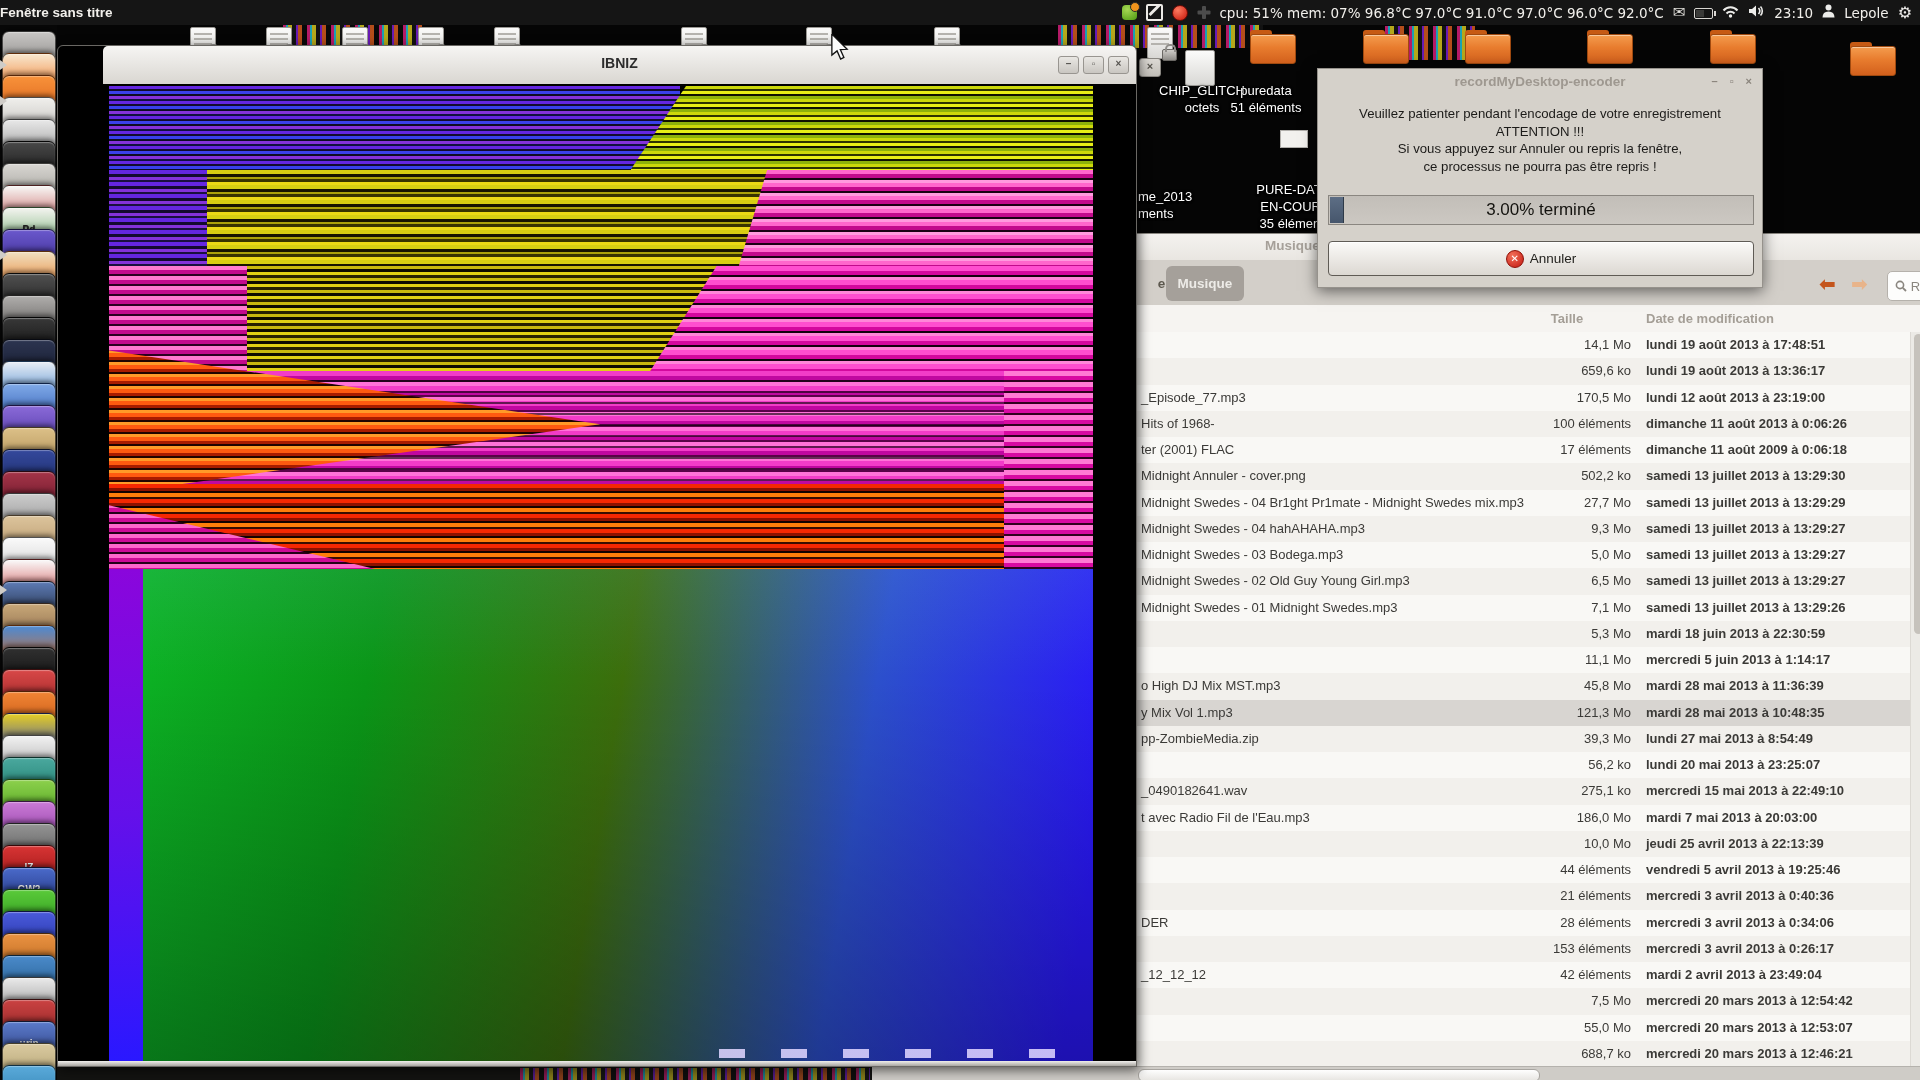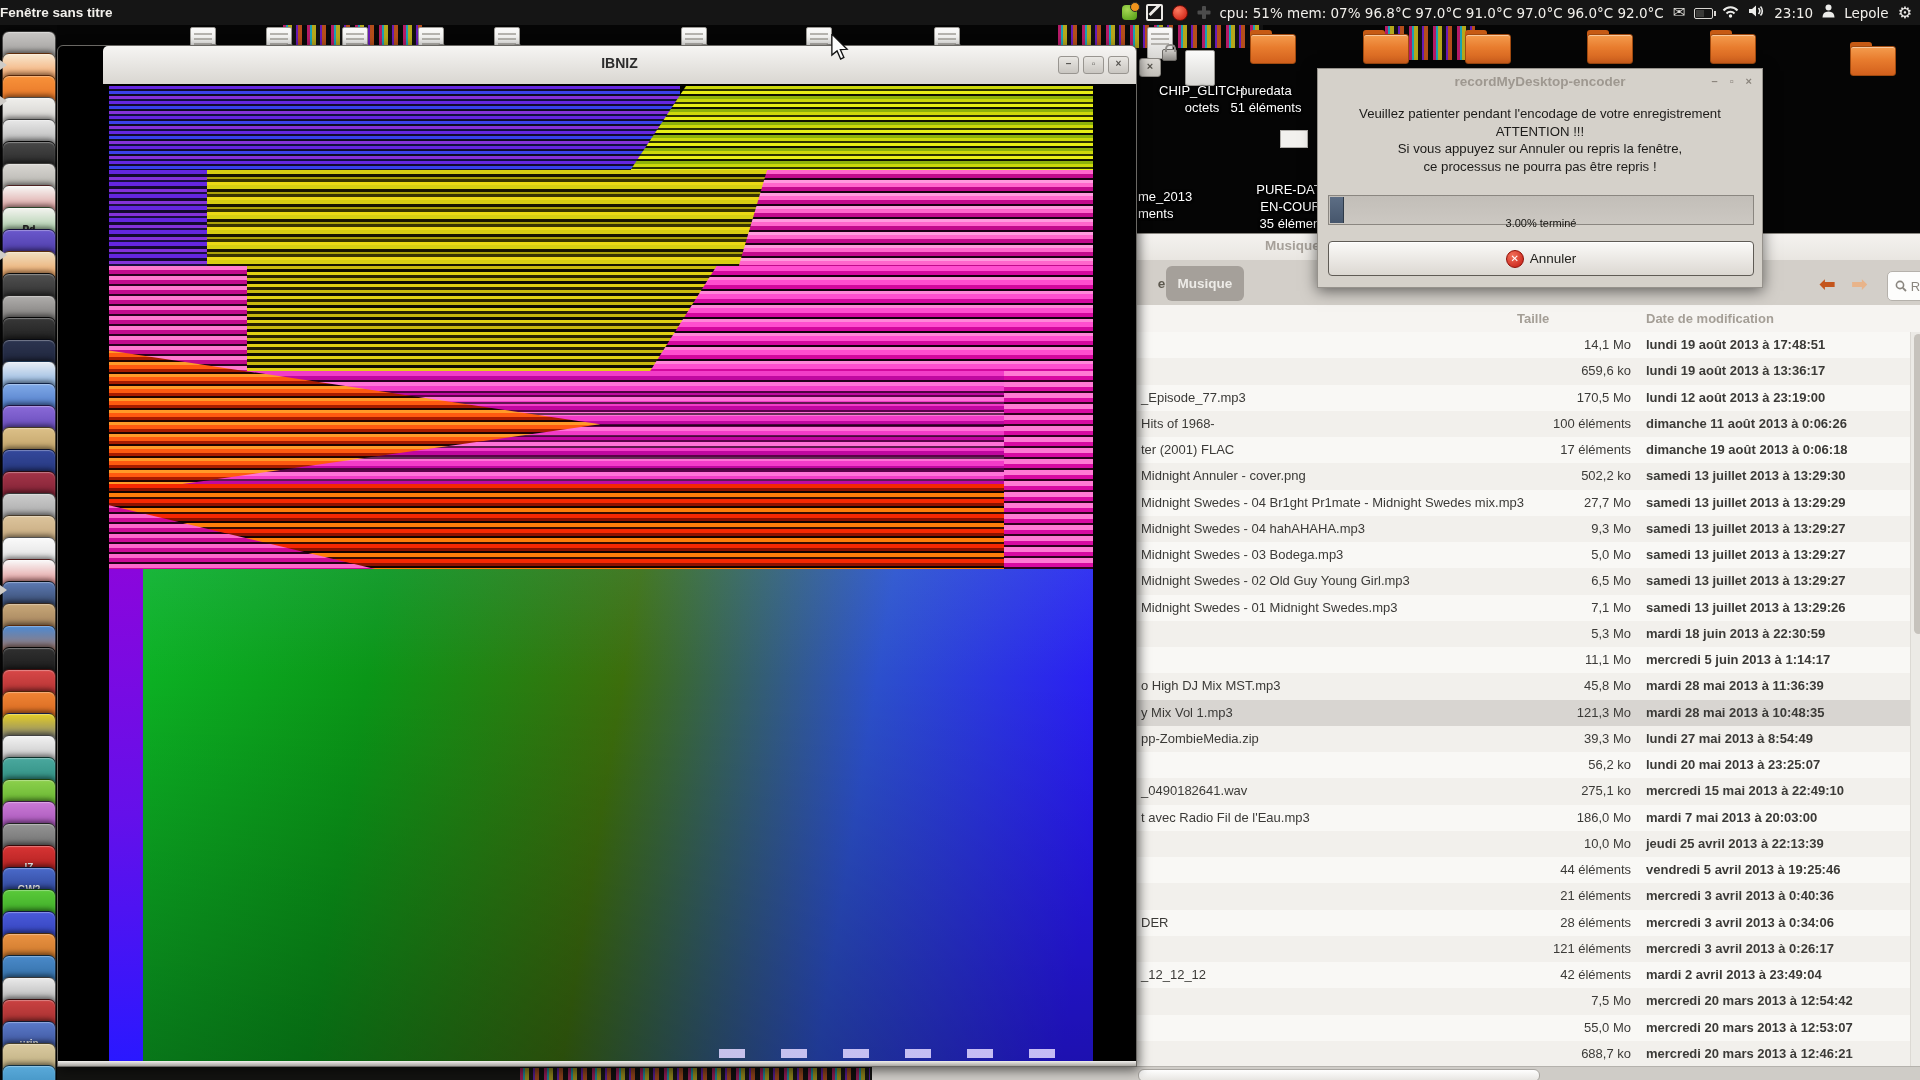--- a/index.html
+++ b/index.html
@@ -68,21 +68,21 @@
   #fm .tabbar{position:absolute;left:0;top:26px;right:0;height:45px;background:#d3cfc9;border-bottom:1px solid #c2beb8;}
   #fm .tab-partial{position:absolute;left:354px;top:6px;width:160px;height:35px;font-size:13.5px;font-weight:bold;
     color:#5d594f;text-align:right;padding-right:12px;line-height:35px;box-sizing:border-box;}
   #fm .tab-active{position:absolute;left:499px;top:6px;width:78px;height:35px;background:#a5a09a;border-radius:6px;
     color:#edebe7;font-weight:bold;font-size:13.5px;text-align:center;line-height:35px;}
   .arrow-shape{position:absolute;font-size:20px;font-weight:bold;top:38px;font-family:"DejaVu Sans",sans-serif;}
   #fm .searchbox{position:absolute;left:1220px;top:37px;width:72px;height:30px;background:#fdfdfc;border:1px solid #b5b1ab;
     border-radius:5px;font-size:13px;color:#8a867f;line-height:30px;padding-left:7px;box-sizing:border-box;}
   #fm .header{position:absolute;left:0;top:71px;right:0;height:27px;background:#f6f4f1;border-bottom:1px solid #dedad4;
     font-size:13px;font-weight:bold;color:#a49e96;line-height:27px;}
-  #fm .col-size{position:absolute;right:288px;text-align:left;width:120px;}
+  #fm .col-size{position:absolute;right:298px;text-align:center;width:120px;}
   #fm .col-date{position:absolute;left:979px;}
   #fm .rows{position:absolute;left:0;top:98px;right:0;height:735px;overflow:hidden;background:#f5f3f0;}
   .frow{position:absolute;left:0;right:0;height:26.25px;font-size:13px;color:#3b3a37;line-height:26.25px;}
   .frow .fname{position:absolute;left:474px;white-space:nowrap;}
   .frow .fsize{position:absolute;left:800px;width:164px;text-align:right;white-space:nowrap;}
   .frow .fdate{position:absolute;left:979px;white-space:nowrap;font-weight:bold;}
   #fm .hscroll{position:absolute;left:0;bottom:0;right:0;height:16px;background:#cfccc7;border-top:1px solid #b5b2ad;}
   #fm .hthumb{position:absolute;left:471px;top:2px;width:400px;height:11px;border-radius:6px;
     background:linear-gradient(#fefefe,#e6e4e0);border:1px solid #a8a5a0;}
   #fm .vscroll{position:absolute;right:0;top:98px;width:14px;height:735px;background:#eceae6;border-left:1px solid #dcd9d4;}
@@ -133,21 +133,21 @@
   
   #dialog{position:absolute;left:1317px;top:68px;width:446px;height:220px;background:#d5d1ca;z-index:30;
     border:1px solid #96928c;box-shadow:0 3px 14px rgba(0,0,0,.55);box-sizing:border-box;}
   #dialog .dtitle{position:absolute;left:0;right:0;top:5px;text-align:center;font-weight:bold;font-size:13.5px;color:#9e9890;}
   #dialog .dbtns{position:absolute;right:10px;top:6px;display:flex;gap:12px;color:#8a847c;font-size:11px;font-weight:bold;}
   #dialog .msg{position:absolute;left:0;right:0;top:36px;text-align:center;font-size:13.2px;color:#1c1b19;line-height:17.5px;}
   #dialog .progress{position:absolute;left:10px;top:126px;width:424px;height:28px;border:1px solid #8a8680;
     background:linear-gradient(#c2beb8,#ccc8c2);}
   #dialog .pthumb{position:absolute;left:1px;top:1px;bottom:1px;background:linear-gradient(#5d6e85,#46566c);
     border-right:1px solid #2e3a48;}
-  #dialog .plabel{position:absolute;left:0;right:0;top:13px;text-align:center;line-height:28px;font-size:11px;color:#14130f;}
+  #dialog .plabel{position:absolute;left:0;right:0;top:0;text-align:center;line-height:28px;font-size:17px;color:#14130f;}
   #dialog .cancel{position:absolute;left:10px;top:172px;width:424px;height:33px;border:1px solid #5f5b55;border-radius:4px;
     background:linear-gradient(#fbfaf8,#dcd8d2);box-shadow:inset 0 1px 0 #fff;display:flex;align-items:center;justify-content:center;gap:6px;
     font-size:13.5px;color:#24231f;}
   .cancel-ic{width:16px;height:16px;border-radius:50%;background:radial-gradient(circle at 35% 30%,#f3705a,#c21810);
     border:1px solid #8e0e06;color:#fff;font-size:10px;font-weight:bold;text-align:center;line-height:15px;}
   
   #cursor{position:absolute;left:830px;top:34px;z-index:60;}
 </style>
 </head>
 <body>
@@ -317,21 +317,21 @@
         <span class="fdate">lundi 12 août 2013 à 23:19:00</span>
       </div>
       <div class="frow" style="top: 78.75px; background: rgb(242, 240, 236);">
         <span class="fname">Hits of 1968-</span>
         <span class="fsize">100 éléments</span>
         <span class="fdate">dimanche 11 août 2013 à 0:06:26</span>
       </div>
       <div class="frow" style="top: 105px; background: rgb(249, 248, 245);">
         <span class="fname">ter (2001)  FLAC</span>
         <span class="fsize">17 éléments</span>
-        <span class="fdate">dimanche 19 août 2013 à 0:06:18</span>
+        <span class="fdate">dimanche 11 août 2009 à 0:06:18</span>
       </div>
       <div class="frow" style="top: 131.25px; background: rgb(242, 240, 236);">
         <span class="fname">Midnight Annuler - cover.png</span>
         <span class="fsize">502,2 ko</span>
         <span class="fdate">samedi 13 juillet 2013 à 13:29:30</span>
       </div>
       <div class="frow" style="top: 157.5px; background: rgb(249, 248, 245);">
         <span class="fname">Midnight Swedes - 04 Br1ght Pr1mate - Midnight Swedes mix.mp3</span>
         <span class="fsize">27,7 Mo</span>
         <span class="fdate">samedi 13 juillet 2013 à 13:29:29</span>
@@ -410,21 +410,21 @@
         <span class="fsize">21 éléments</span>
         <span class="fdate">mercredi 3 avril 2013 à 0:40:36</span>
       </div>
       <div class="frow" style="top: 577.5px; background: rgb(249, 248, 245);">
         <span class="fname">DER</span>
         <span class="fsize">28 éléments</span>
         <span class="fdate">mercredi 3 avril 2013 à 0:34:06</span>
       </div>
       <div class="frow" style="top: 603.75px; background: rgb(242, 240, 236);">
         <span class="fname"></span>
-        <span class="fsize">121 éléments</span>
+        <span class="fsize">153 éléments</span>
         <span class="fdate">mercredi 3 avril 2013 à 0:26:17</span>
       </div>
       <div class="frow" style="top: 630px; background: rgb(249, 248, 245);">
         <span class="fname">_12_12_12</span>
         <span class="fsize">42 éléments</span>
         <span class="fdate">mardi 2 avril 2013 à 23:49:04</span>
       </div>
       <div class="frow" style="top: 656.25px; background: rgb(242, 240, 236);">
         <span class="fname"></span>
         <span class="fsize">7,5 Mo</span>

